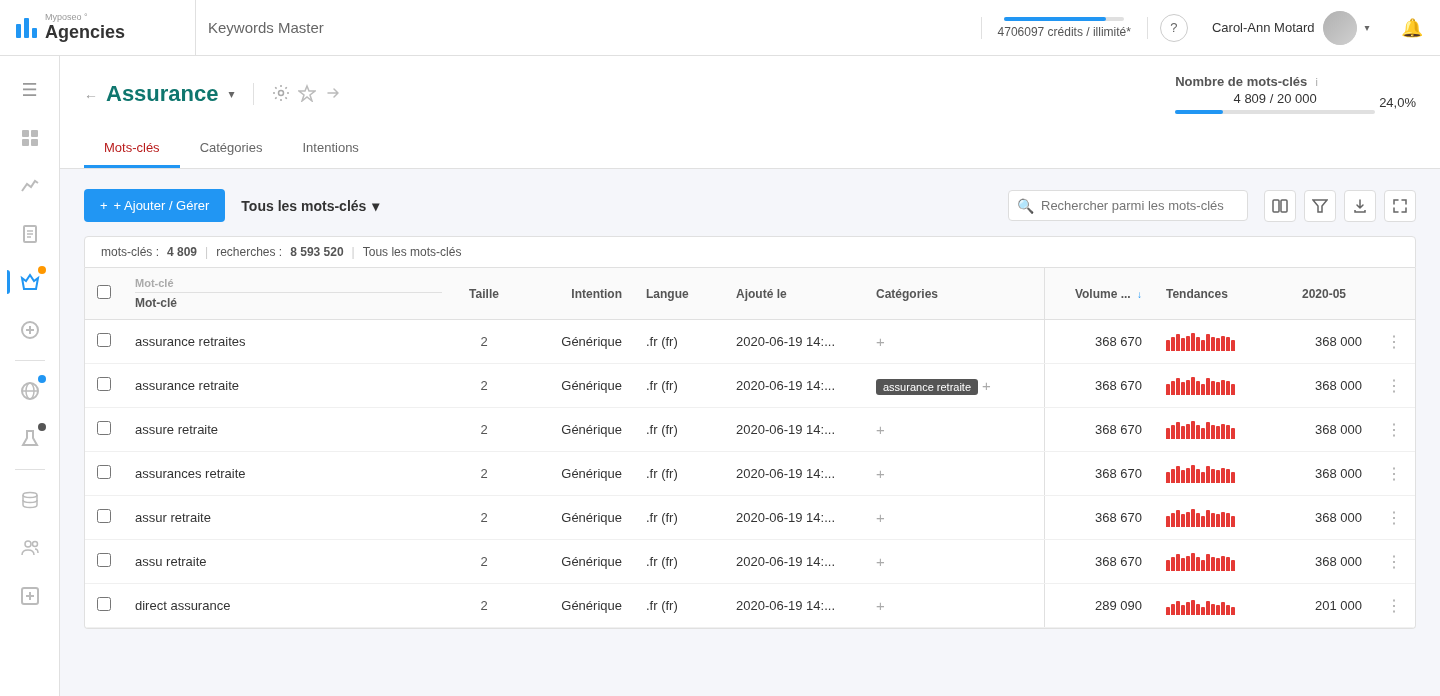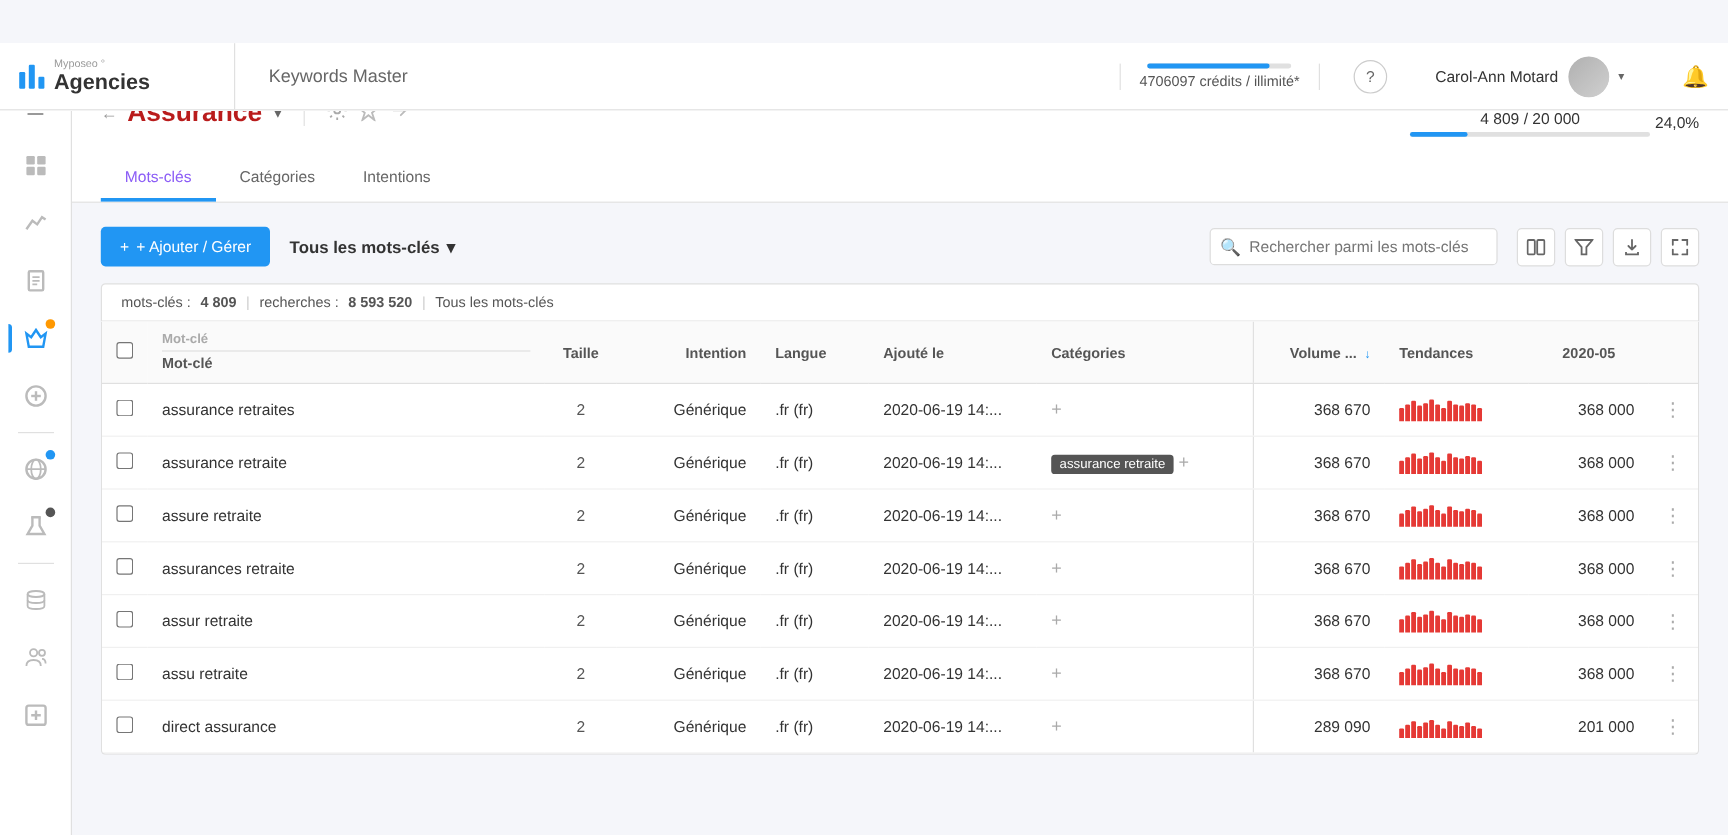--- a/index.html
+++ b/index.html
@@ -2,21 +2,21 @@
 <html><head>
   <meta charset="utf-8">
   <style>
     * { box-sizing: border-box; margin: 0; padding: 0; }
     body { font-family: -apple-system, BlinkMacSystemFont, 'Segoe UI', Arial, sans-serif; font-size: 13px; color: #333; background: #f5f6fa; overflow: hidden; }
 
     
     .navbar {
       display: flex; align-items: center; height: 56px;
       background: #fff; border-bottom: 1px solid #e0e0e0;
-      padding: 0 16px; gap: 28px; position: fixed; top: 0; left: 0; right: 0; z-index: 100; margin-top: 36px;
+      padding: 0 16px; gap: 12px; position: fixed; top: 0; left: 0; right: 0; z-index: 100;
     }
     .navbar-brand { display: flex; align-items: center; gap: 8px; min-width: 180px; border-right: 1px solid #e0e0e0; padding-right: 20px; height: 100%; }
     .brand-logo { display: flex; align-items: flex-end; gap: 3px; }
     .brand-bar { background: #2196F3; border-radius: 1px; }
     .brand-bar1 { width: 5px; height: 14px; }
     .brand-bar2 { width: 5px; height: 20px; }
     .brand-bar3 { width: 5px; height: 10px; }
     .brand-text { display: flex; flex-direction: column; line-height: 1.1; }
     .brand-sub { font-size: 9px; color: #999; }
     .brand-main { font-size: 18px; font-weight: 700; color: #333; }
@@ -66,38 +66,38 @@
     .page-header {
       background: #fff; padding: 18px 24px 0 24px;
       border-bottom: 1px solid #e0e0e0;
     }
     .page-header-top {
       display: flex; align-items: center; justify-content: space-between;
       margin-bottom: 16px;
     }
     .page-title-area { display: flex; align-items: center; gap: 8px; }
     .back-btn { color: #999; font-size: 14px; cursor: pointer; }
-    .page-title { font-size: 22px; font-weight: 700; color: #b91c1c; }
+    .page-title { font-size: 22px; font-weight: 700; color: #0f766e; }
     .title-chevron { font-size: 12px; color: #666; margin-left: 2px; }
     .page-action-btn { cursor: pointer; font-size: 15px; color: #bbb; }
     .keyword-count-area { display: flex; align-items: center; gap: 24px; }
     .kw-count-label { font-size: 13px; font-weight: 600; color: #555; }
     .kw-count-info { font-size: 11px; color: #aaa; margin-left: 4px; }
     .kw-count-value { font-size: 13px; color: #333; }
     .kw-count-pct { font-size: 13px; font-weight: 400; color: #333; }
     .kw-progress-bar { width: 200px; height: 4px; background: #e0e0e0; border-radius: 2px; margin-top: 4px; }
     .kw-progress-fill { width: 24%; height: 4px; background: #2196F3; border-radius: 2px; }
 
     
     .tabs { display: flex; gap: 0; }
     .tab {
       padding: 10px 20px; font-size: 13px; color: #666; cursor: pointer;
       border-bottom: 3px solid transparent; white-space: nowrap;
     }
-    .tab.active { color: #8b5cf6; border-bottom: 3px solid #2196F3; font-weight: 500; }
+    .tab.active { color: #b91c1c; border-bottom: 3px solid #2196F3; font-weight: 500; }
 
     
     .content-area { padding: 20px 24px; flex: 1; }
 
     
     .toolbar-row {
       display: flex; align-items: center; gap: 16px; margin-bottom: 14px;
     }
     .add-btn {
       background: #2196F3; color: #fff; border: none;

